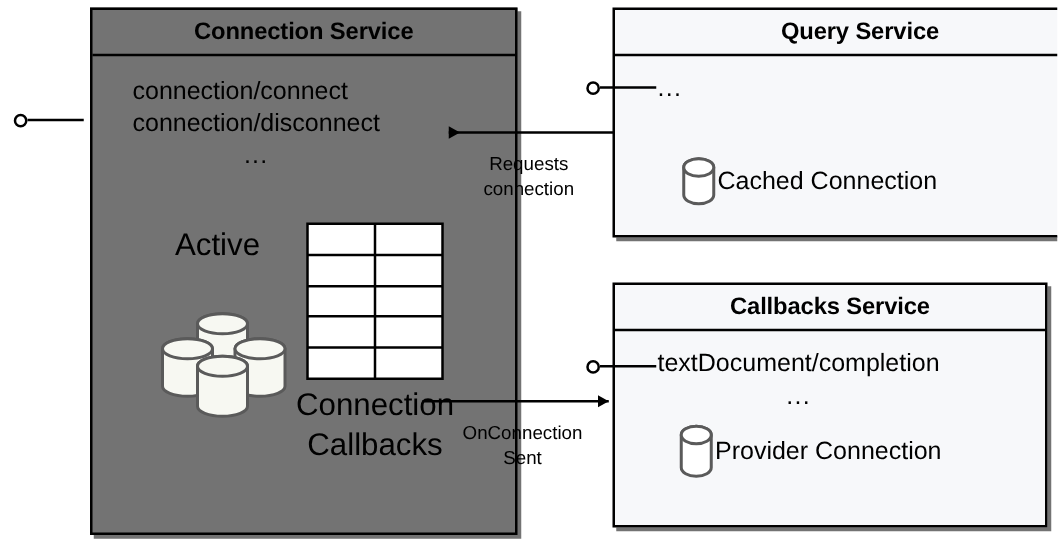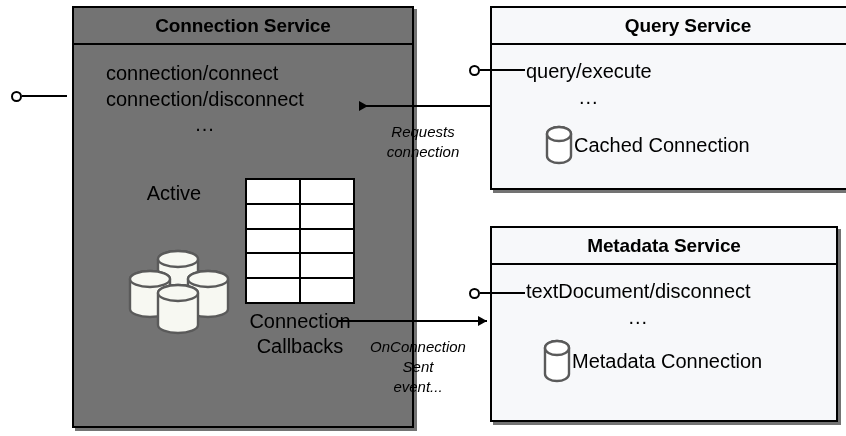--- a/index.html
+++ b/index.html
@@ -103,21 +103,20 @@
 
   
   .arrow-svg {
     position: absolute;
     overflow: visible;
   }
 
   .arrow-label {
     position: absolute;
     font-size: 15px;
-    font-style: italic;
     color: #000000;
     text-align: center;
     line-height: 1.33;
     white-space: nowrap;
   }
   .arrow-label span { display: block; }
 
   
   .grid-glyph {
     position: absolute;
@@ -127,21 +126,21 @@
     background: #000000;
     gap: 2px;
     padding: 2px;
     box-sizing: border-box;
   }
   .grid-cell { background: #ffffff; }
 
   
   .glyph-caption {
     position: absolute;
-    font-size: 20px;
+    font-size: 25px;
     color: #000000;
     text-align: center;
     line-height: 1.27;
   }
   .glyph-caption span { display: block; }
 
   
   .db-cluster { position: absolute; }
 
   
@@ -225,21 +224,20 @@
     <div class="lolli-stem"></div>
   </div>
 
   <div class="component comp-query">
     <div class="comp-header">
       <div class="comp-title">Query Service</div>
     </div>
     <div class="comp-body">
 
       <div class="op-list" style="left:34px; top:14px;">
-        <span class="op-line">query/execute</span>
         <span class="ellipsis">...</span>
       </div>
 
       <div class="db-row" style="left:52px; top:80px;">
         <svg width="30" height="40" viewBox="0 0 30 40">
           <g fill="#ffffff" stroke="#5a5a5a" stroke-width="2.4" stroke-linejoin="round">
             <path d="M3,9 a12,7 0 0 1 24,0 v22 a12,7 0 0 1 -24,0 z"></path>
             <ellipse cx="15" cy="9" rx="12" ry="7"></ellipse>
           </g>
         </svg>
@@ -251,38 +249,38 @@
     </div>
   </div>
 
   <div class="lollipop" style="left:469px; top:60px; width:56px;">
     <div class="lolli-circle"></div>
     <div class="lolli-stem"></div>
   </div>
 
   <div class="component comp-language">
     <div class="comp-header">
-      <div class="comp-title">Metadata Service</div>
+      <div class="comp-title">Callbacks Service</div>
     </div>
     <div class="comp-body">
 
       <div class="op-list" style="left:34px; top:14px;">
-        <span class="op-line">textDocument/disconnect</span>
+        <span class="op-line">textDocument/completion</span>
         <span class="ellipsis">...</span>
       </div>
 
       <div class="db-row" style="left:50px; top:74px;">
         <svg width="30" height="44" viewBox="0 0 30 44">
           <g fill="#ffffff" stroke="#5a5a5a" stroke-width="2.4" stroke-linejoin="round">
             <path d="M3,9 a12,7 0 0 1 24,0 v26 a12,7 0 0 1 -24,0 z"></path>
             <ellipse cx="15" cy="9" rx="12" ry="7"></ellipse>
           </g>
         </svg>
         <div class="db-row-label">
-          <span>Metadata Connection</span>
+          <span>Provider Connection</span>
         </div>
       </div>
 
     </div>
   </div>
 
   <div class="lollipop" style="left:469px; top:283px; width:56px;">
     <div class="lolli-circle"></div>
     <div class="lolli-stem"></div>
   </div>
@@ -306,16 +304,15 @@
       <marker id="arrowRight" markerWidth="10" markerHeight="10" refX="9" refY="5" orient="auto" markerUnits="userSpaceOnUse">
         <path d="M0,0 L9,5 L0,10 z" fill="#000000"></path>
       </marker>
     </defs>
     <line x1="2" y1="8" x2="151" y2="8" stroke="#000000" stroke-width="2" marker-end="url(#arrowRight)"></line>
   </svg>
 
   <div class="arrow-label" style="left:350px; top:337px; width:136px;">
     <span>OnConnection</span>
     <span>Sent</span>
-    <span>event...</span>
   </div>
 
 </div>
 
 </body></html>

